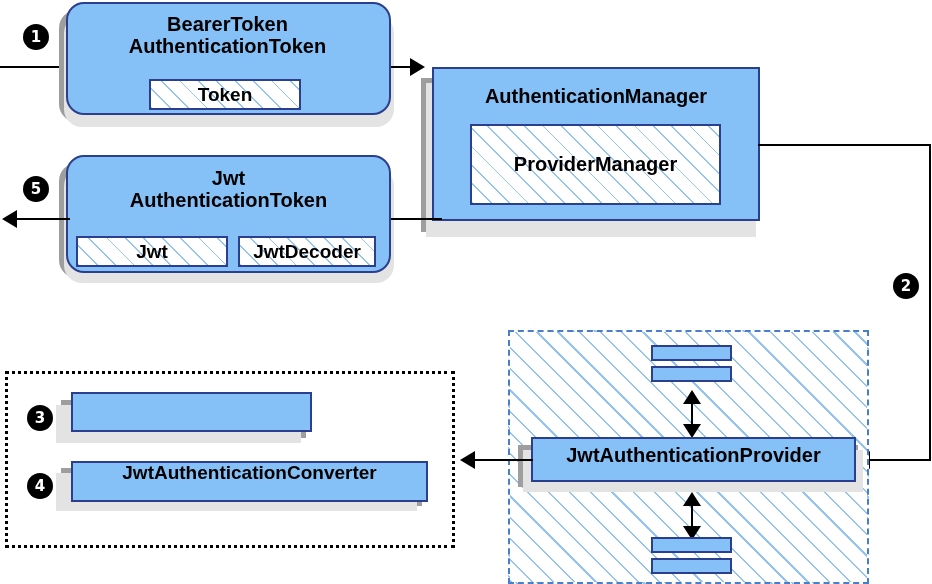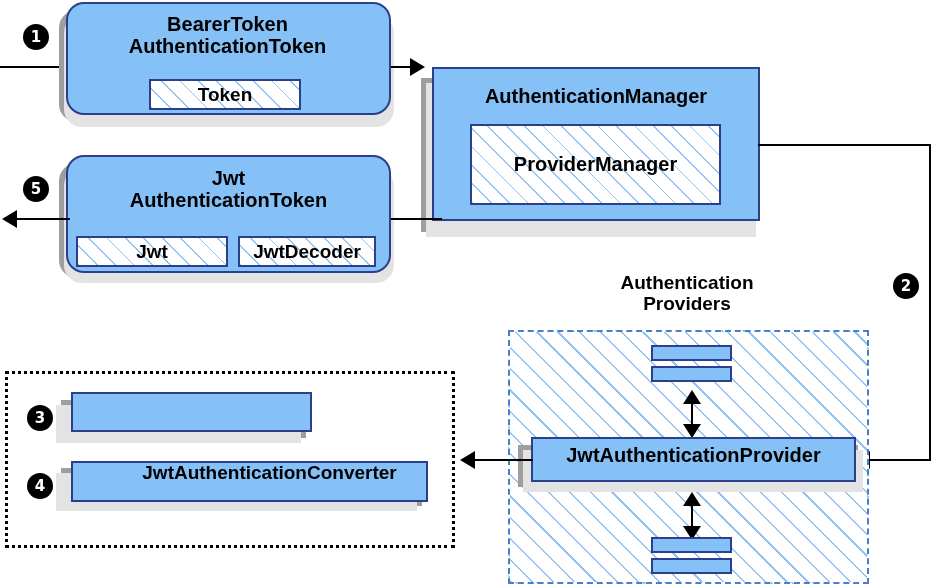--- a/index.html
+++ b/index.html
@@ -138,22 +138,20 @@
   <div class="abs hatch-white" style="left:470px;top:124px;width:251px;height:81px;"></div>
   <div class="lbl t21" style="left:470px;top:124px;width:251px;height:81px;">ProviderManager</div>
 
   <div class="abs ln-h" style="left:758px;top:144px;width:173px;"></div>
   <div class="abs ln-v" style="left:929px;top:144px;height:317px;"></div>
   <div class="abs ln-h" style="left:869px;top:459px;width:62px;"></div>
   <div class="abs ar ar-l" style="left:855px;top:451px;"></div>
 
   <div class="bullet" style="left:893px;top:273px;">2</div>
 
-  <div class="lbl t19" style="left:573px;top:268px;width:228px;height:50px;">Authentication
-Providers</div>
 
   <div class="abs providers-box" style="left:508px;top:330px;width:361px;height:254px;"></div>
 
   <div class="abs node-blue" style="left:651px;top:345px;width:81px;height:16px;"></div>
   <div class="abs node-blue" style="left:651px;top:366px;width:81px;height:16px;"></div>
 
   <div class="abs ar ar-u" style="left:683px;top:390px;"></div>
   <div class="abs ln-v" style="left:691px;top:396px;height:30px;"></div>
   <div class="abs ar ar-d" style="left:683px;top:424px;"></div>
 
@@ -179,21 +177,21 @@
 
   <div class="abs sh-dark" style="left:61px;top:400px;width:245px;height:38px;"></div>
   <div class="abs sh-light" style="left:56px;top:405px;width:245px;height:38px;"></div>
   <div class="abs node-blue" style="left:71px;top:392px;width:241px;height:40px;"></div>
 
   <div class="bullet" style="left:27px;top:473px;">4</div>
 
   <div class="abs sh-dark" style="left:61px;top:468px;width:361px;height:38px;"></div>
   <div class="abs sh-light" style="left:56px;top:473px;width:361px;height:38px;"></div>
   <div class="abs node-blue" style="left:71px;top:461px;width:357px;height:41px;"></div>
-  <div class="lbl t19" style="left:71px;top:461px;width:357px;height:24px;padding-left:20px;">JwtAuthenticationConverter</div>
+  <div class="lbl t19" style="left:71px;top:461px;width:357px;height:24px;">JwtAuthenticationConverter</div>
 
   <div class="abs sh-round sh-dark" style="left:59px;top:163px;width:330px;height:115px;"></div>
   <div class="abs sh-round sh-light" style="left:64px;top:168px;width:330px;height:115px;"></div>
 
   <div class="abs node-blue node-round" style="left:66px;top:155px;width:325px;height:118px;"></div>
 
   <div class="lbl t21" style="left:66px;top:160px;width:325px;height:58px;">Jwt
 AuthenticationToken</div>
 
   <div class="abs hatch-white" style="left:76px;top:236px;width:152px;height:31px;"></div>

